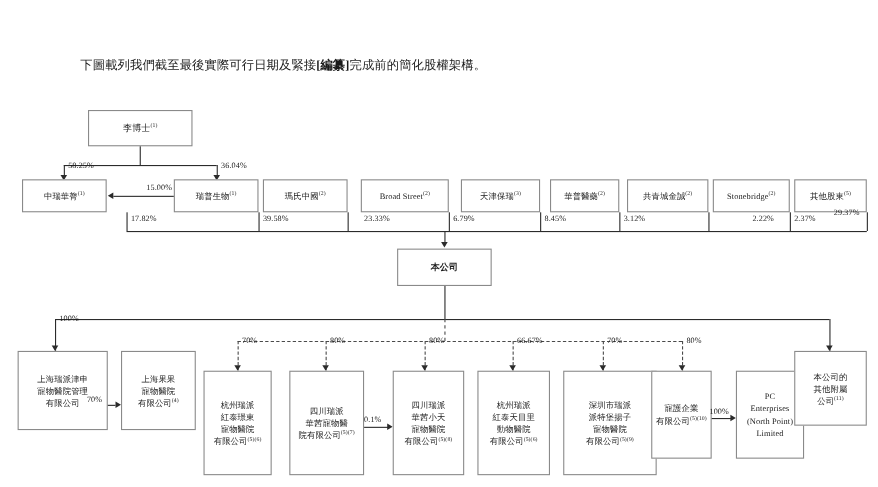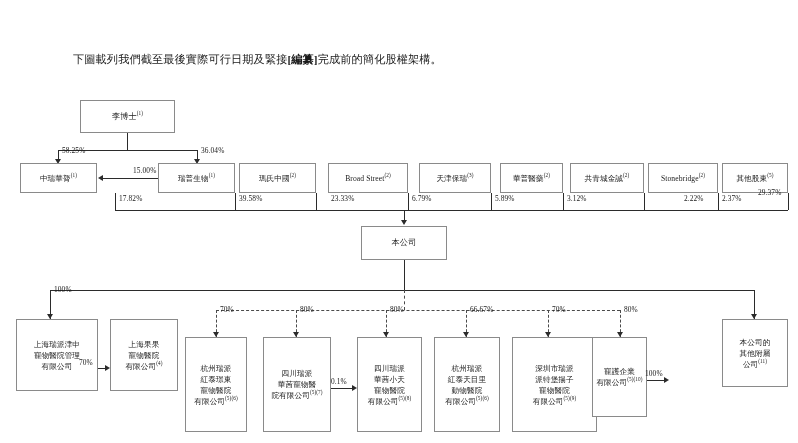--- a/index.html
+++ b/index.html
@@ -128,30 +128,30 @@
   <div class="vline" style="left:644px;top:193px;height:17px;"></div>
   <div class="vline" style="left:718px;top:193px;height:17px;"></div>
   <div class="vline" style="left:788px;top:193px;height:17px;"></div>
 
   <div class="hline" style="left:115px;top:210px;width:673px;"></div>
 
   <div class="pct" style="left:119px;top:194px;">17.82%</div>
   <div class="pct" style="left:239px;top:194px;">39.58%</div>
   <div class="pct" style="left:331px;top:194px;">23.33%</div>
   <div class="pct" style="left:412px;top:194px;">6.79%</div>
-  <div class="pct" style="left:495px;top:194px;">5.89%</div>
+  <div class="pct" style="left:495px;top:194px;">8.45%</div>
   <div class="pct" style="left:567px;top:194px;">3.12%</div>
   <div class="pct" style="left:648px;top:194px;margin-left:36px;">2.22%</div>
   <div class="pct" style="left:722px;top:194px;text-align:right;">2.37%</div>
   <div class="pct" style="left:758px;top:188px;">29.37%</div>
 
   <div class="vline" style="left:404px;top:210px;height:13px;"></div>
   <div class="arrow-d" style="left:400.5px;top:220px;"></div>
 
-  <div class="box bigger" style="left:361px;top:226px;width:86px;height:34px;">
+  <div class="box bigger" style="left:361px;top:226px;width:86px;height:34px;font-weight:bold;">
     <span class="lines"><span>本公司</span></span>
   </div>
 
   <div class="vline" style="left:404px;top:260px;height:30px;"></div>
 
   <div class="hline" style="left:50px;top:290px;width:704px;"></div>
 
   <div class="vdash" style="left:404px;top:290px;height:20px;"></div>
 
   <div class="hdash" style="left:216px;top:310px;width:404px;"></div>
@@ -259,20 +259,28 @@
     <span class="lines">
       <span>寵護企業</span><br>
       <span>有限公司</span><sup>(5)(10)</sup>
     </span>
   </div>
 
   <div class="hline" style="left:647px;top:380px;width:18px;"></div>
   <div class="arrow-r" style="left:664px;top:376.5px;"></div>
   <div class="pct" style="left:645px;top:369px;">100%</div>
 
+  <div class="box" style="left:669px;top:337px;width:62px;height:80px;">
+    <span class="lines">
+      <span>PC</span><br>
+      <span>Enterprises</span><br>
+      <span>(North Point)</span><br>
+      <span>Limited</span>
+    </span>
+  </div>
 
   <div class="box" style="left:722px;top:319px;width:66px;height:68px;">
     <span class="lines">
       <span>本公司的</span><br>
       <span>其他附屬</span><br>
       <span>公司</span><sup>(11)</sup>
     </span>
   </div>
 
 </div>

